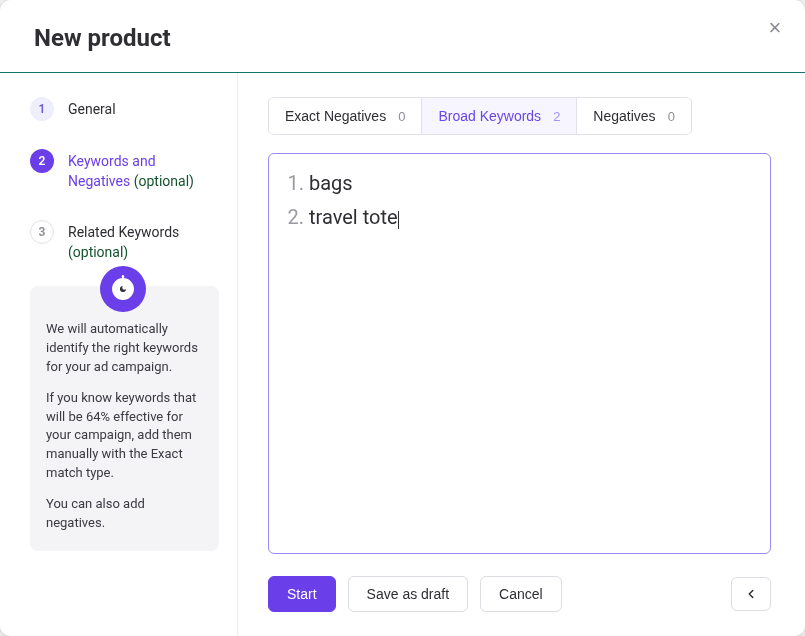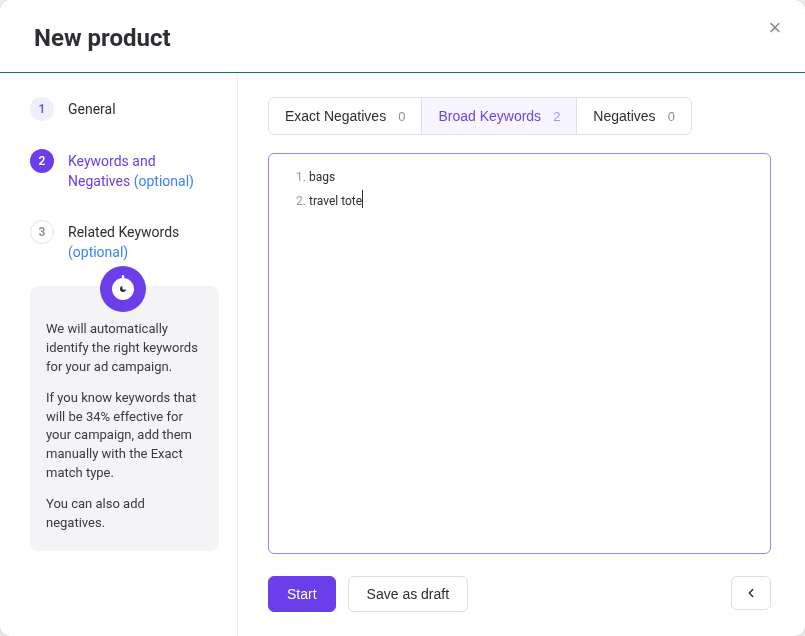--- a/index.html
+++ b/index.html
@@ -87,21 +87,21 @@
       border: 1px solid #e3e3e8;
       color: #8a8a92;
     }
     .step-label {
       font-size: 14px;
       line-height: 1.45;
       color: #2e2e33;
       padding-top: 2px;
     }
     .step-active .step-label { color: #6a3ee8; }
-    .step-optional { color: #3b82f6; }
+    .step-optional { color: #14532d; }
     .info-box-wrap {
       position: relative;
       margin-top: -4px;
     }
     .avatar {
       width: 46px;
       height: 46px;
       border-radius: 50%;
       background: #6a3ee8;
       position: absolute;
@@ -155,21 +155,21 @@
       color: #6b46e6;
       align-items: flex-end;
     }
     .tab-active .tab-count { color: #a493f9; }
     .editor {
       margin-top: 18px;
       flex: 1;
       border: 1.5px solid #9d86f6;
       border-radius: 6px;
       padding: 14px 20px 14px 30px;
-      font-size: 12px;
+      font-size: 20px;
       color: #2e2e33;
       overflow-y: auto;
       min-height: 0;
     }
     .editor ol {
       list-style-position: outside;
       padding-left: 10px;
     }
     .editor ol li {
       color: #2e2e33;
@@ -181,21 +181,21 @@
       display: inline-block;
       width: 1px;
       height: 18px;
       background: #2e2e33;
       vertical-align: text-bottom;
       margin-left: 0;
     }
     .footer {
       margin-top: 22px;
       display: flex;
-      align-items: flex-start;
+      align-items: center;
       gap: 12px;
     }
     .btn {
       padding: 9px 18px;
       font-size: 14px;
       border-radius: 6px;
       border: 1px solid #dcdce2;
       background: #fff;
       color: #2e2e33;
       cursor: pointer;
@@ -257,21 +257,21 @@
           <svg viewBox="0 0 24 24" fill="none" stroke="#fff" stroke-width="1.8">
             <circle cx="12" cy="12" r="8.5" fill="#fff"></circle>
             <circle cx="12" cy="12" r="3.5" fill="#2e2e33"></circle>
             <circle cx="13.2" cy="10.8" r="1" fill="#fff"></circle>
             <line x1="12" y1="3.5" x2="12" y2="1"></line>
             <circle cx="12" cy="1" r="1" fill="#fff" stroke="none"></circle>
           </svg>
         </div>
         <div class="info-box">
           <p>We will automatically identify the right keywords for your ad campaign.</p>
-          <p>If you know keywords that will be 34% effective for your campaign, add them manually with the Exact match type.</p>
+          <p>If you know keywords that will be 64% effective for your campaign, add them manually with the Exact match type.</p>
           <p>You can also add negatives.</p>
         </div>
       </div>
     </aside>
     <section class="main">
       <div class="tabs">
         <button class="tab">
           <span>Exact Negatives</span>
           <span class="tab-count">0</span>
         </button>
@@ -286,20 +286,21 @@
       </div>
       <div class="editor">
         <ol>
           <li><span>bags</span></li>
           <li><span>travel tote</span><span class="cursor"></span></li>
         </ol>
       </div>
       <div class="footer">
         <button class="btn btn-primary">Start</button>
         <button class="btn">Save as draft</button>
+        <button class="btn">Cancel</button>
         <div class="spacer"></div>
         <button class="btn btn-prev">
           <svg class="chev" viewBox="0 0 24 24" fill="none" stroke="#2e2e33" stroke-width="2.5" stroke-linecap="round" stroke-linejoin="round">
               <polyline points="15 18 9 12 15 6"></polyline>
             </svg>
         </button>
       </div>
     </section>
   </div>
 </div>

